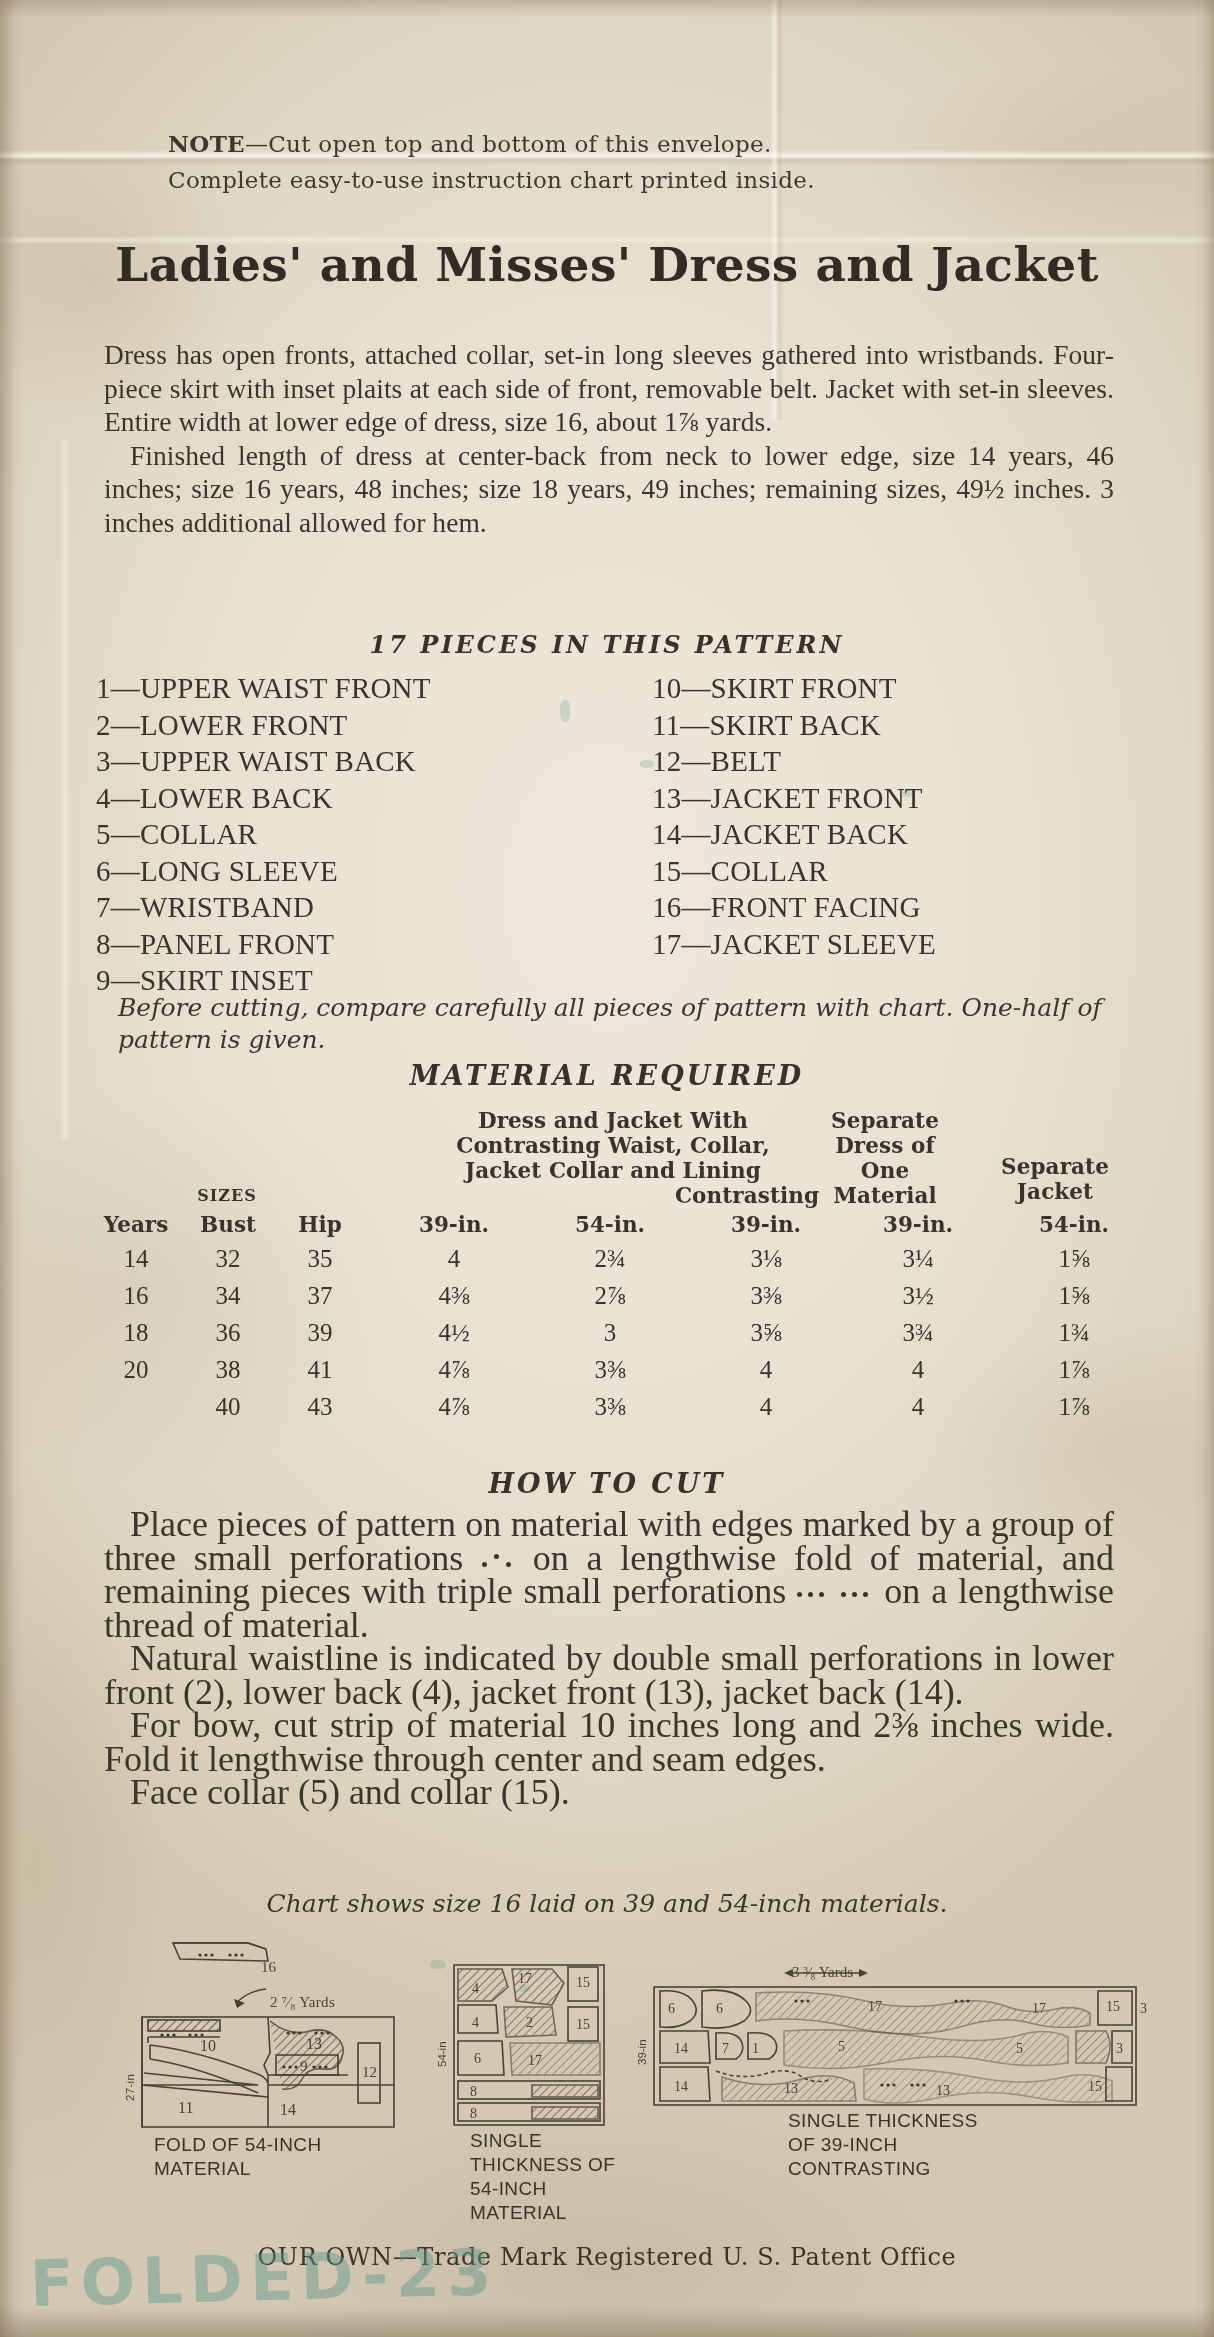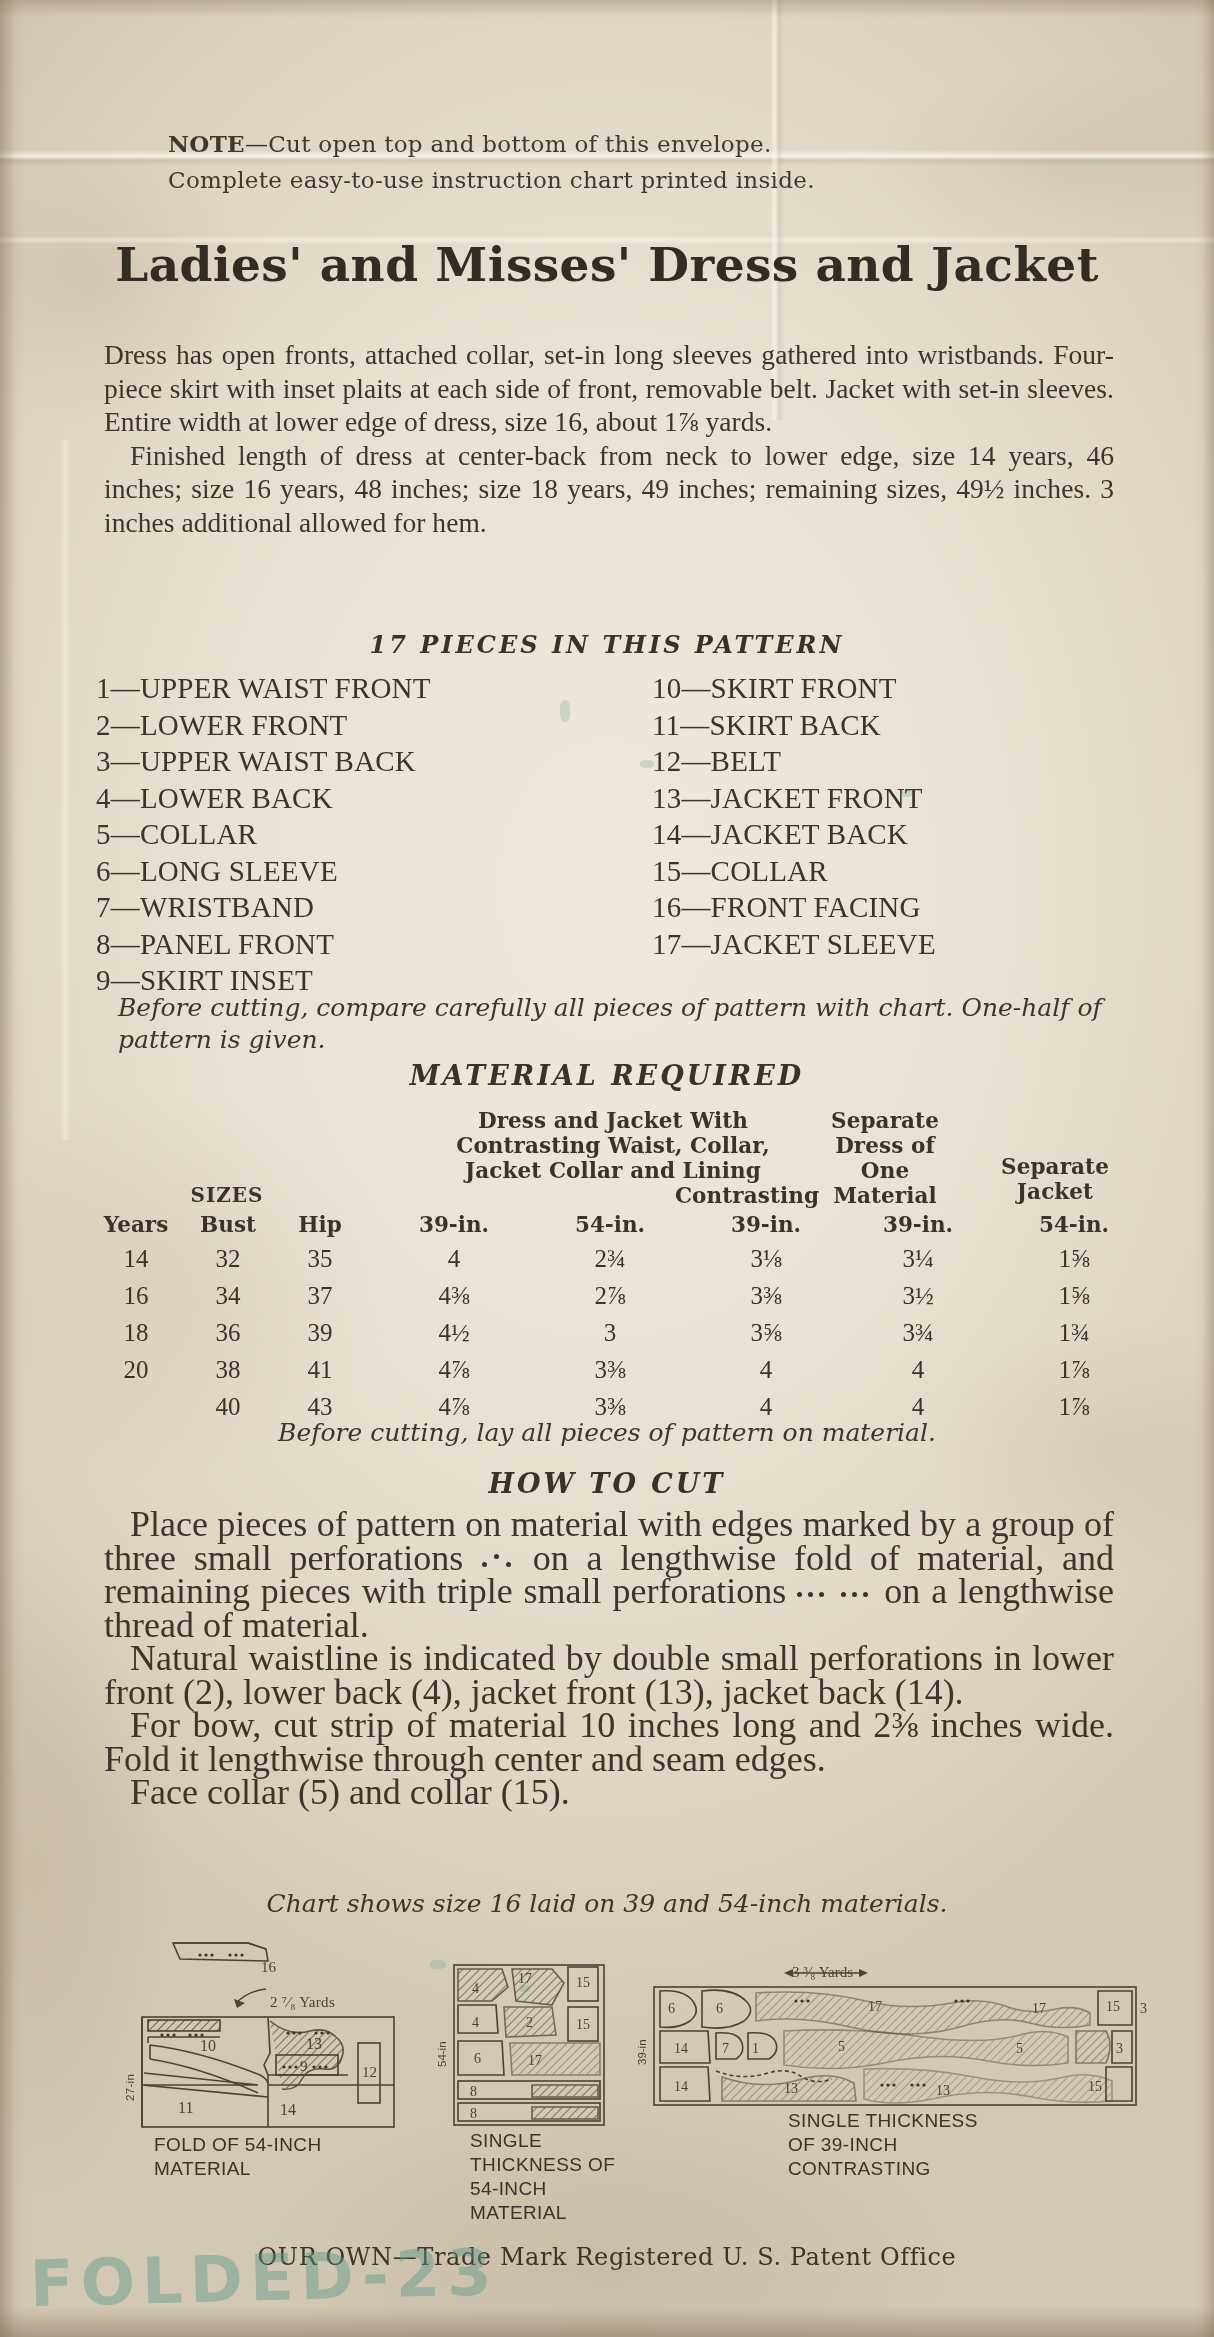--- a/index.html
+++ b/index.html
@@ -95,21 +95,21 @@
   #chart-shows{left:0;top:1888px;width:1214px;text-align:center;font-size:25px;}
 
   
   .mtable{position:absolute;left:96px;top:1108px;width:1030px;
     font-family:"DejaVu Serif", serif;color:#3b332a;}
   .mt-grp{position:absolute;text-align:center;font-weight:700;font-size:21.5px;line-height:25px;letter-spacing:.1px;}
   #grp-contrast{left:352px;top:0;width:330px;}
   #grp-sepdress{left:714px;top:0;width:150px;}
   #grp-sepjacket{left:884px;top:46px;width:150px;}
   #lbl-contrasting{left:566px;top:75px;width:170px;text-align:center;font-weight:700;font-size:21.5px;}
-  #lbl-sizes{left:56px;top:75px;width:150px;text-align:center;font-weight:700;font-size:20px;letter-spacing:1px;}
+  #lbl-sizes{left:56px;top:75px;width:150px;text-align:center;font-weight:700;font-size:16px;letter-spacing:1px;}
 
   .mrow{position:absolute;left:0;width:1030px;height:30px;}
   .mc{position:absolute;text-align:center;font-size:22px;}
   .mhead .mc{font-weight:700;font-size:21.5px;}
   .mbody .mc{font-size:25px;font-family:"Liberation Serif", serif;}
 
   .c0{left:-6px;width:92px;}
   .c1{left:86px;width:92px;}
   .c2{left:178px;width:92px;}
   .c3{left:292px;width:132px;}
@@ -277,21 +277,20 @@
         <div class="mc c1">40</div>
         <div class="mc c2">43</div>
         <div class="mc c3">4⅞</div>
         <div class="mc c4">3⅜</div>
         <div class="mc c5">4</div>
         <div class="mc c6">4</div>
         <div class="mc c7">1⅞</div>
       </div>
     </div>
 
-    <div class="ital" id="before-cut-2">Before cutting, lay all pieces of pattern on material.</div>
 
     <div class="sechead" id="howtocut-head">HOW TO CUT</div>
 
     <div class="cuttext">
       <p class="ind"><span>Place pieces of pattern on material with edges marked by a group of three small perforations</span>
         <span class="perf3"><i></i><i></i><i></i></span>
         <span>on a lengthwise fold of material, and remaining pieces with triple small perforations</span>
         <span class="perf6"><i></i><i></i><i></i><i></i><i></i><i></i></span>
         <span>on a lengthwise thread of material.</span></p>
       <p class="ind">Natural waistline is indicated by double small perforations in lower front (2), lower back (4), jacket front (13), jacket back (14).</p>

